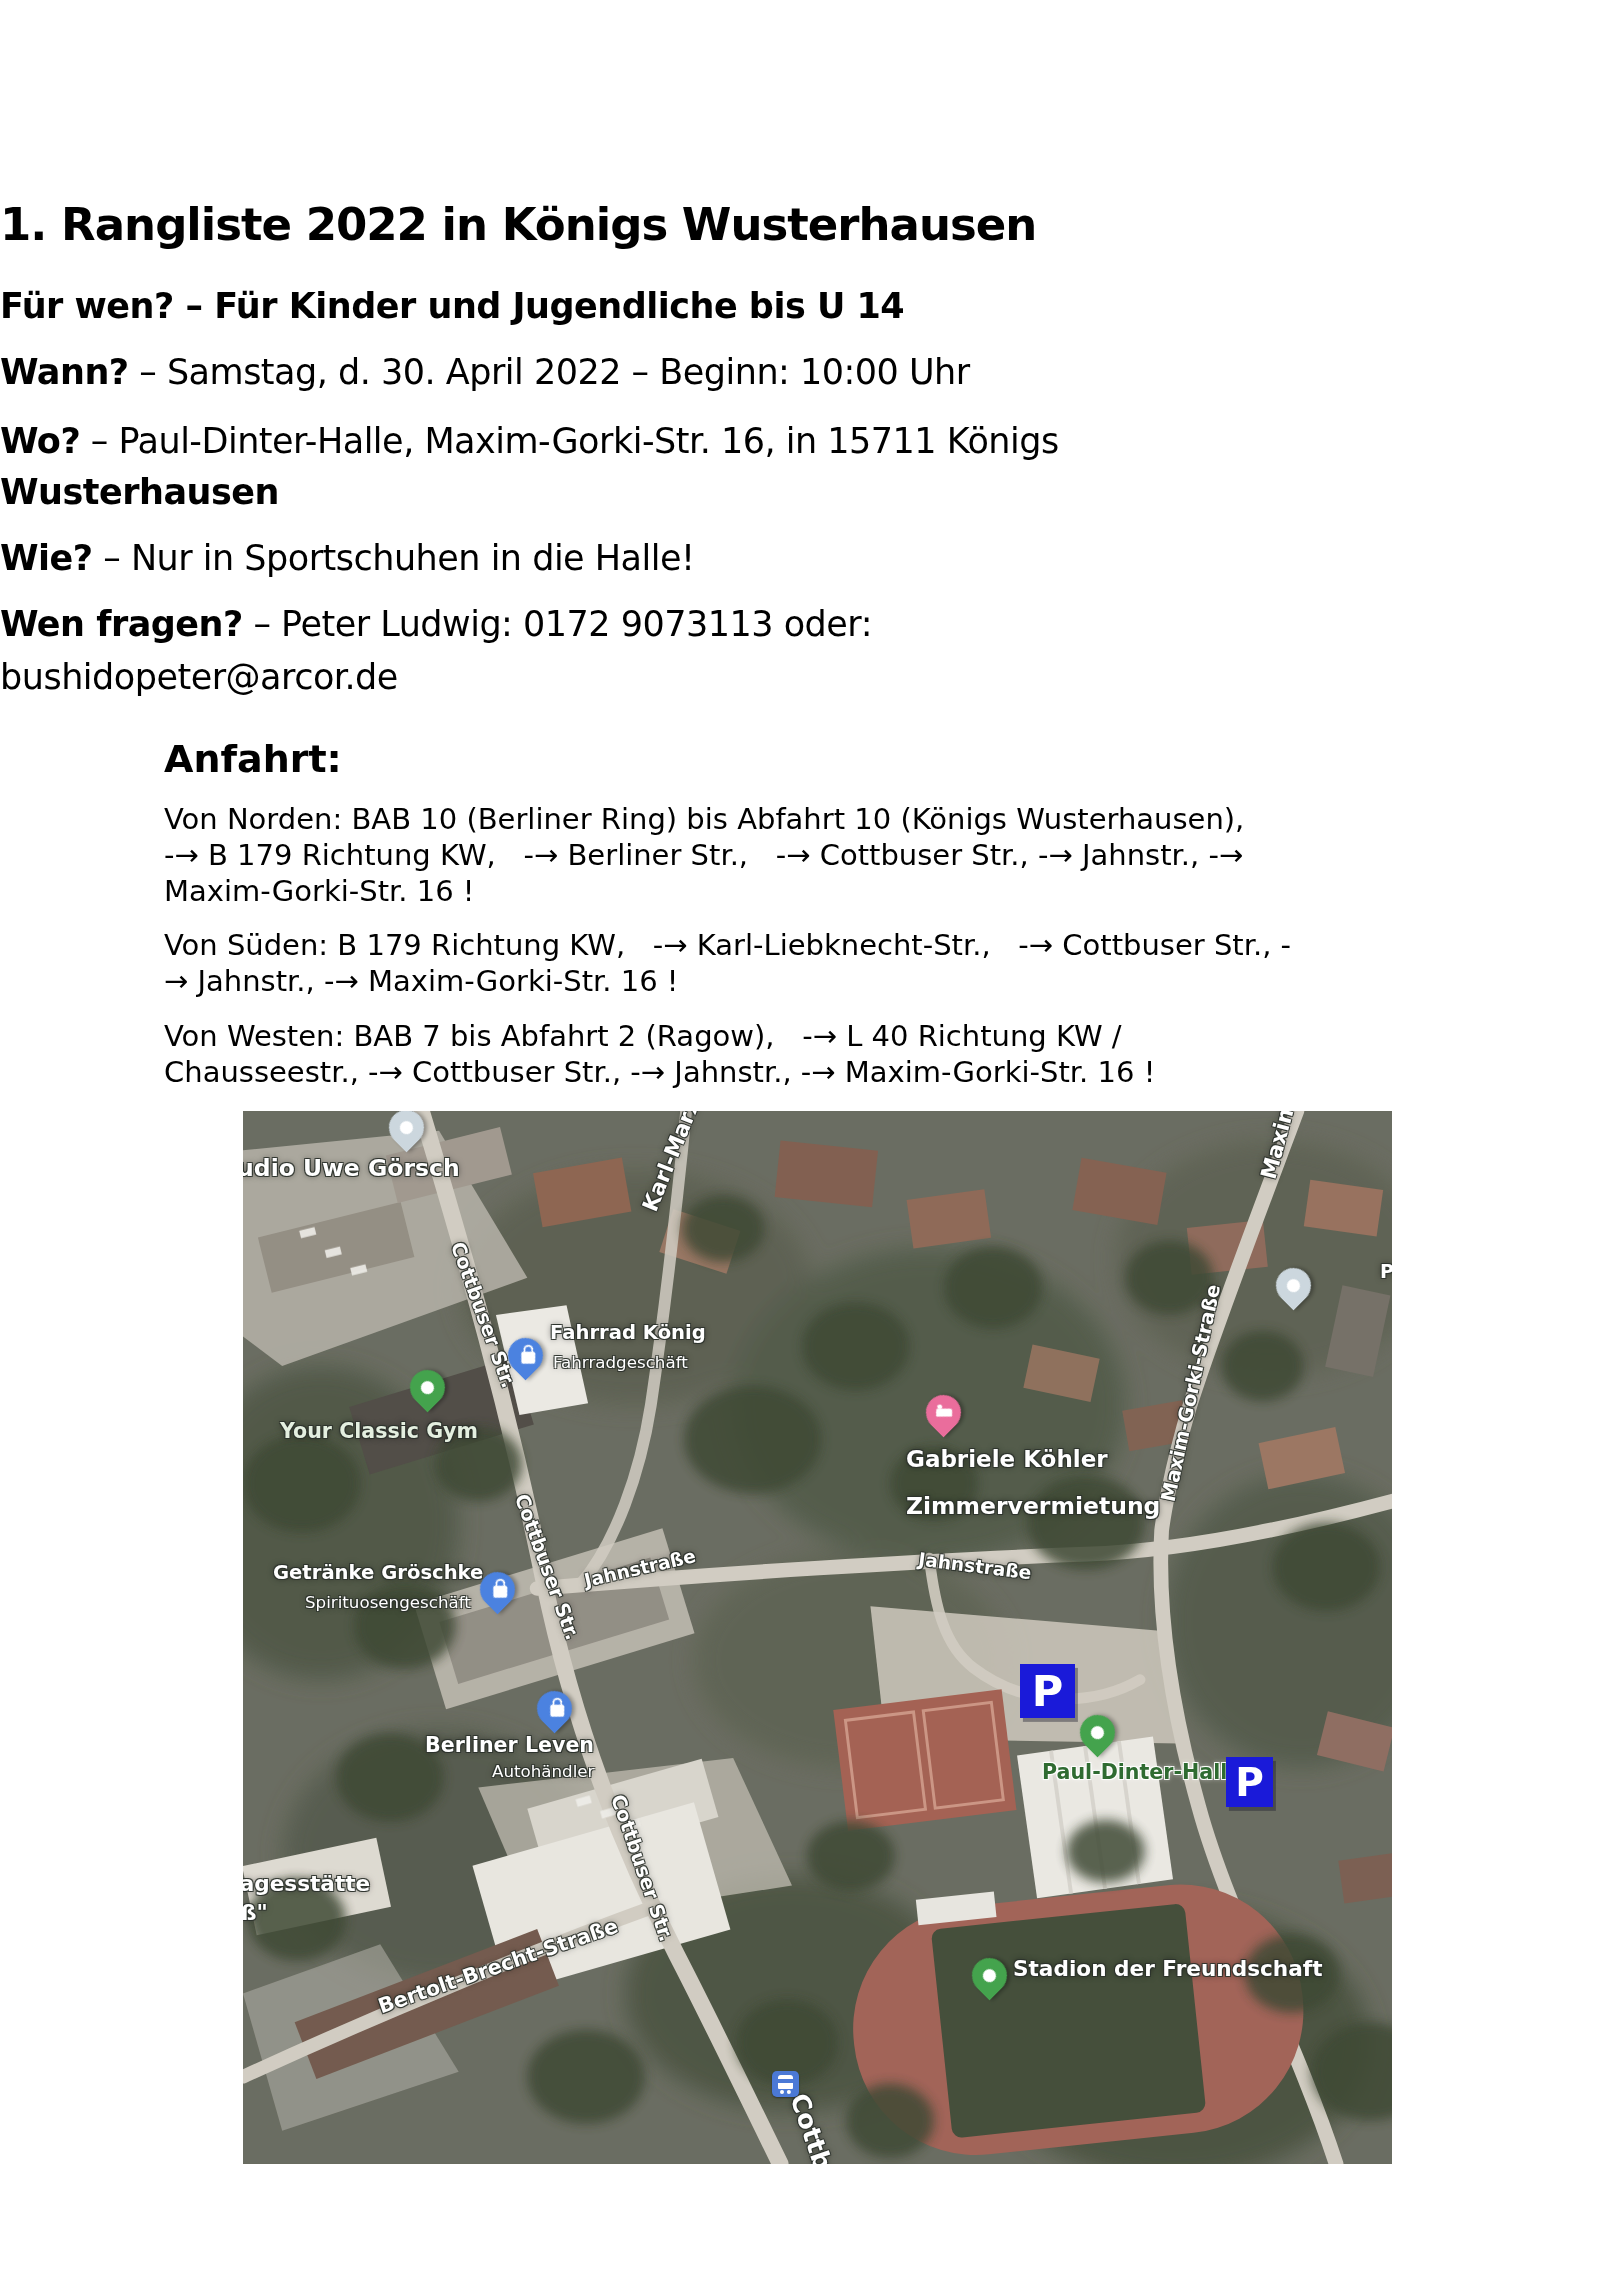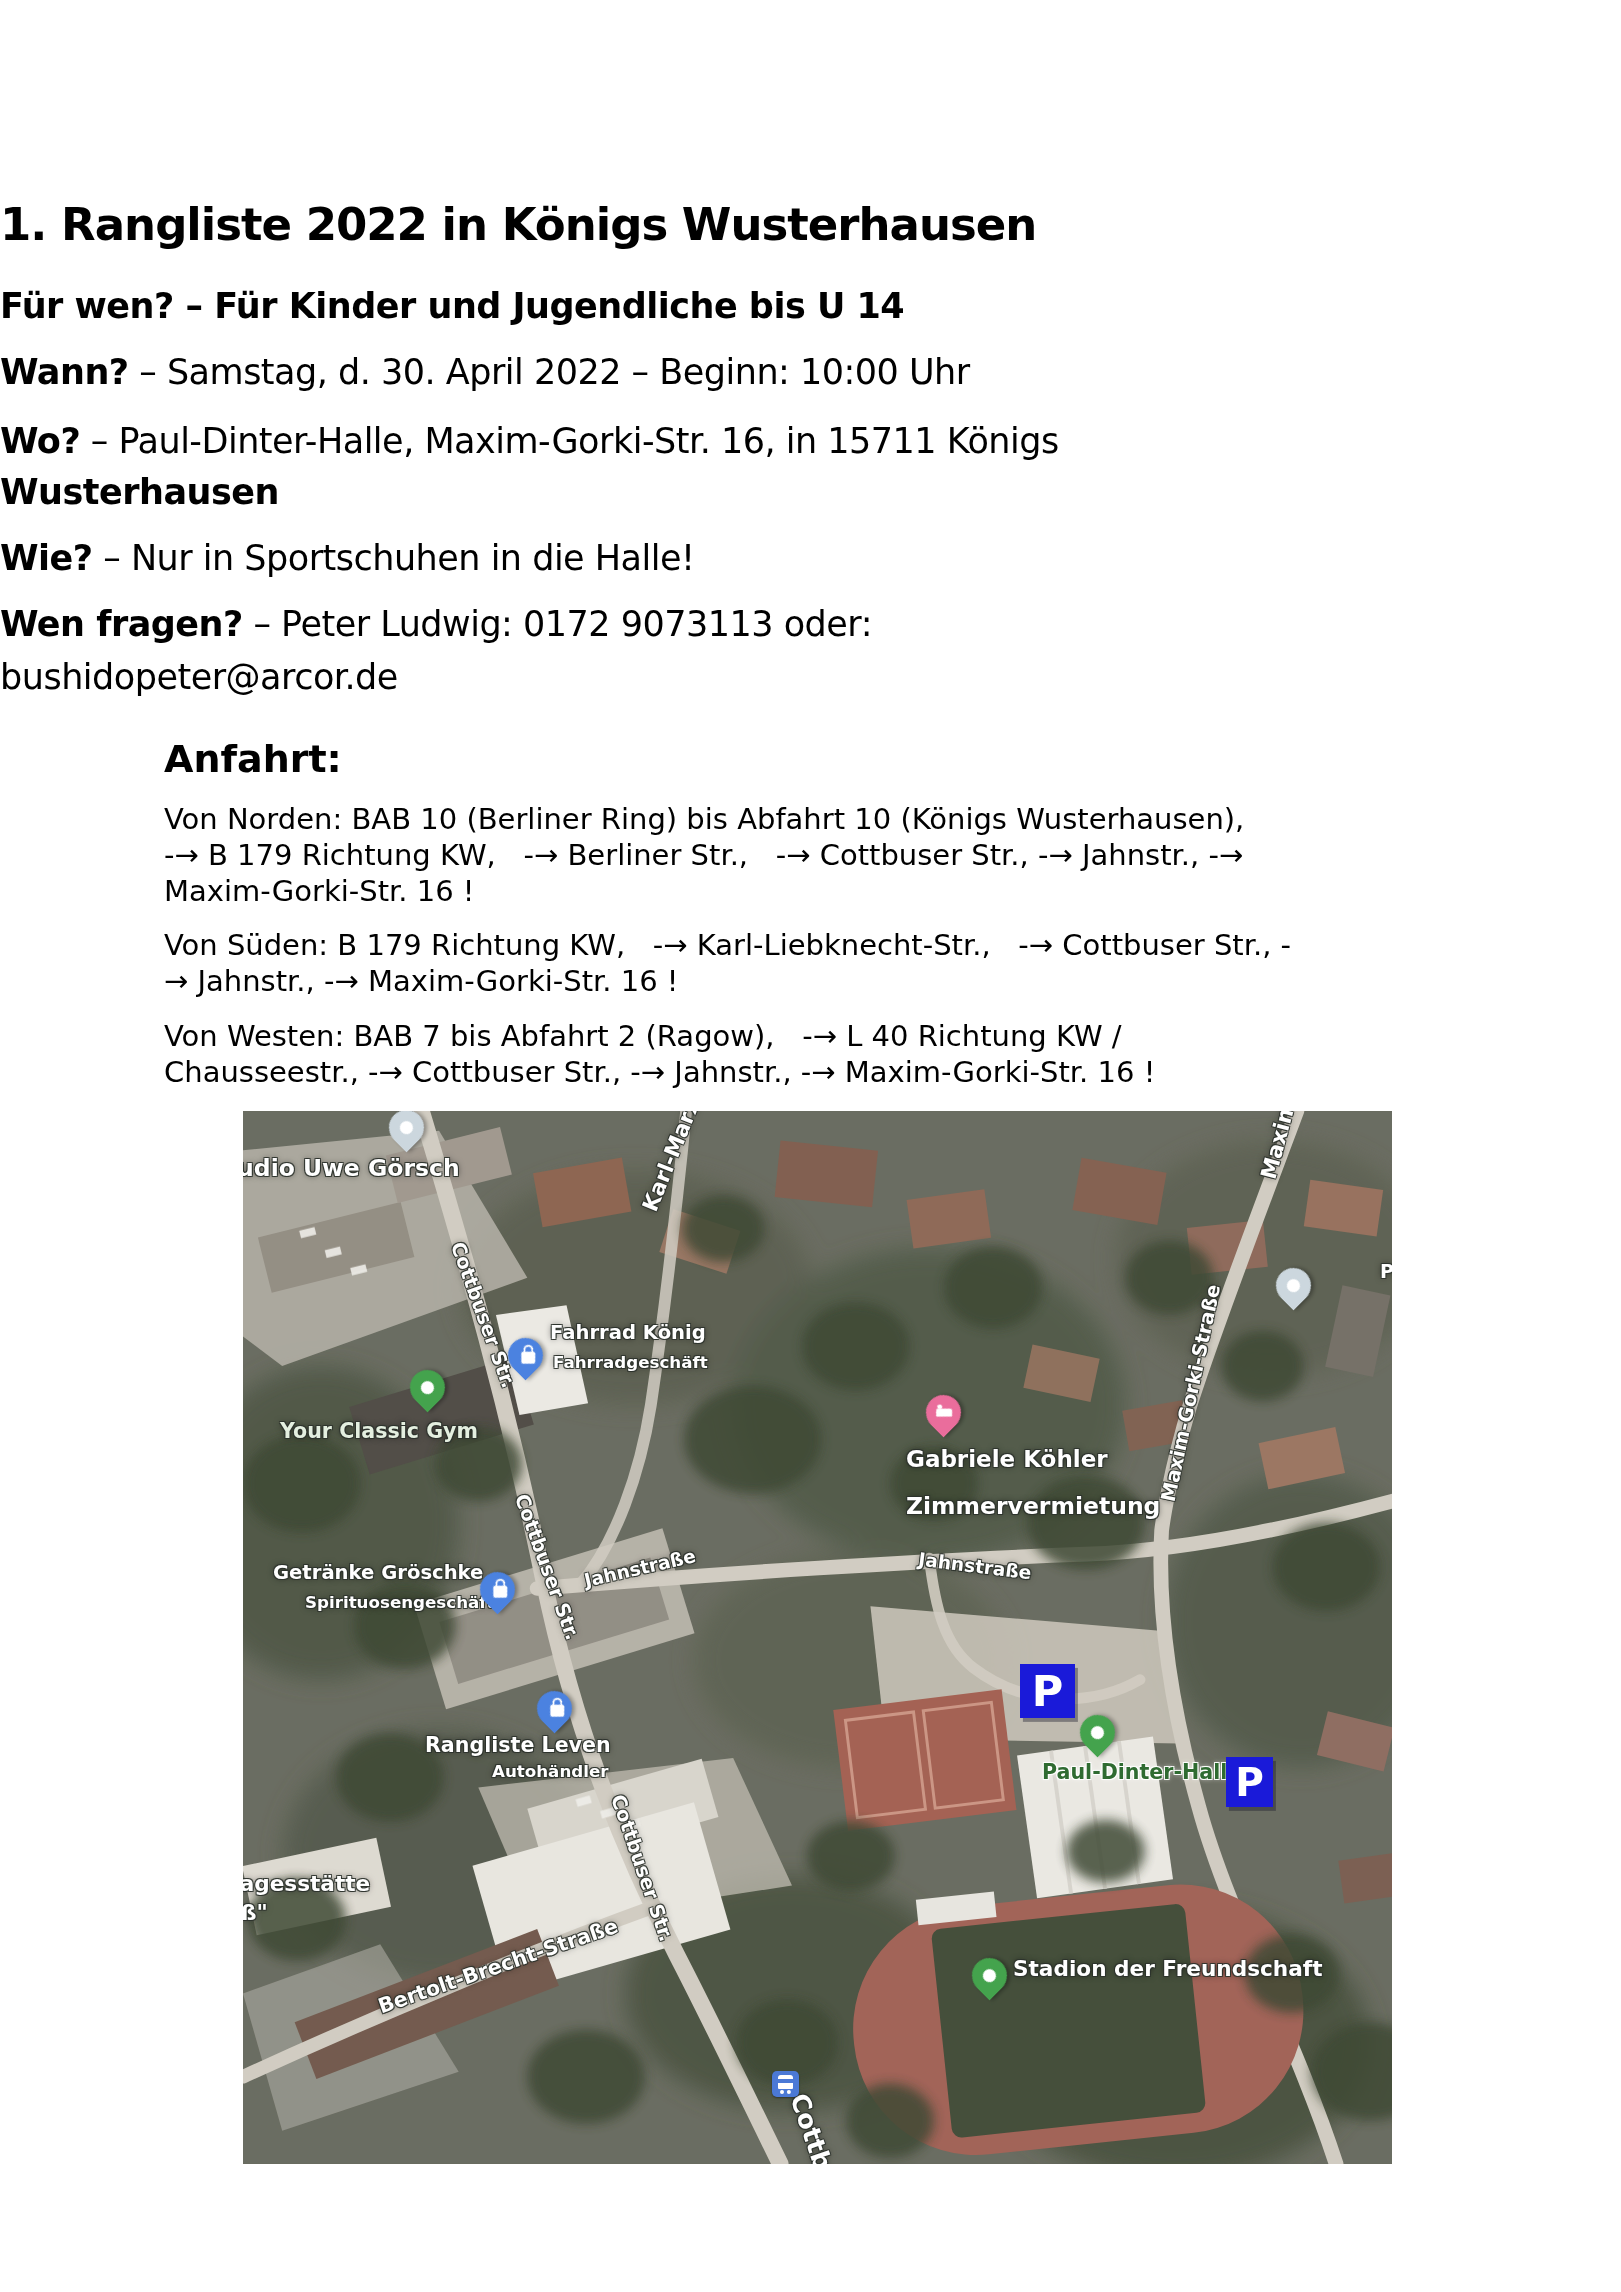--- a/index.html
+++ b/index.html
@@ -33,21 +33,21 @@
   }
   .map svg { position:absolute; inset:0; }
   .ml {
     position:absolute; white-space:nowrap; font-weight:bold; color:#fff; z-index:2;
     transform:translate(-50%,-50%);
     text-shadow:-1px -1px 0 rgba(45,50,45,.85), 1px -1px 0 rgba(45,50,45,.85),
                 -1px 1px 0 rgba(45,50,45,.85), 1px 1px 0 rgba(45,50,45,.85),
                  0 0 5.9px rgba(0,0,0,.55);
   }
   .ml-left { transform:none; }
-  .pl-sub { font-weight:bold; }
+  .pl-sub { font-weight:normal; }
   .lbl-green {
     color:#2f6b31;
     text-shadow:-1px -1px 0 rgba(255,255,255,.9), 1px -1px 0 rgba(255,255,255,.9),
                 -1px 1px 0 rgba(255,255,255,.9), 1px 1px 0 rgba(255,255,255,.9),
                  0 0 4.9px rgba(255,255,255,.8);
   }
   .lbl-gym { color:#e4efe0; }
 
   
   .pin {
@@ -256,21 +256,21 @@
 
     <div class="ml ml-left" style="left:-5.9px; top:43px; font-size:23.5px;">udio Uwe Görsch</div>
     <div class="ml ml-left lbl-gym" style="left:37px; top:308px; font-size:20.6px;">Your Classic Gym</div>
     <div class="ml ml-left" style="left:307px; top:210px; font-size:19.6px;">Fahrrad König</div>
     <div class="ml ml-left pl-sub" style="left:310px; top:241px; font-size:16.7px;">Fahrradgeschäft</div>
     <div class="ml ml-left" style="left:1137px; top:149px; font-size:19px;">Petral</div>
     <div class="ml ml-left" style="left:663px; top:335px; font-size:23px;text-align:right;">Gabriele Köhler</div>
     <div class="ml ml-left" style="left:663px; top:381px; font-size:23.5px;">Zimmervermietung</div>
     <div class="ml ml-left" style="left:30px; top:450px; font-size:19.6px;">Getränke Gröschke</div>
     <div class="ml ml-left pl-sub" style="left:62px; top:481px; font-size:16.7px;">Spirituosengeschäft</div>
-    <div class="ml ml-left" style="left:182px; top:622px; font-size:20.6px;">Rangliste Leven</div>
+    <div class="ml ml-left" style="left:182px; top:622px; font-size:20.6px;">Berliner Leven</div>
     <div class="ml ml-left pl-sub" style="left:249px; top:650px; font-size:16.7px;">Autohändler</div>
     <div class="ml ml-left lbl-green" style="left:799px; top:649px; font-size:20.6px;">Paul-Dinter-Halle</div>
     <div class="ml ml-left" style="left:770px; top:845px; font-size:21.6px;">Stadion der Freundschaft</div>
     <div class="ml ml-left" style="left:-13.7px; top:760px; font-size:21.6px;">tagesstätte</div>
     <div class="ml ml-left" style="left:-2px; top:789px; font-size:21.6px;">ß"</div>
 
     <div class="pin pin-gray" style="left:146px; top:-1px;">
         <i class="g-dot"></i>
       </div>
     <div class="pin pin-gray" style="left:1033px; top:157px;">

